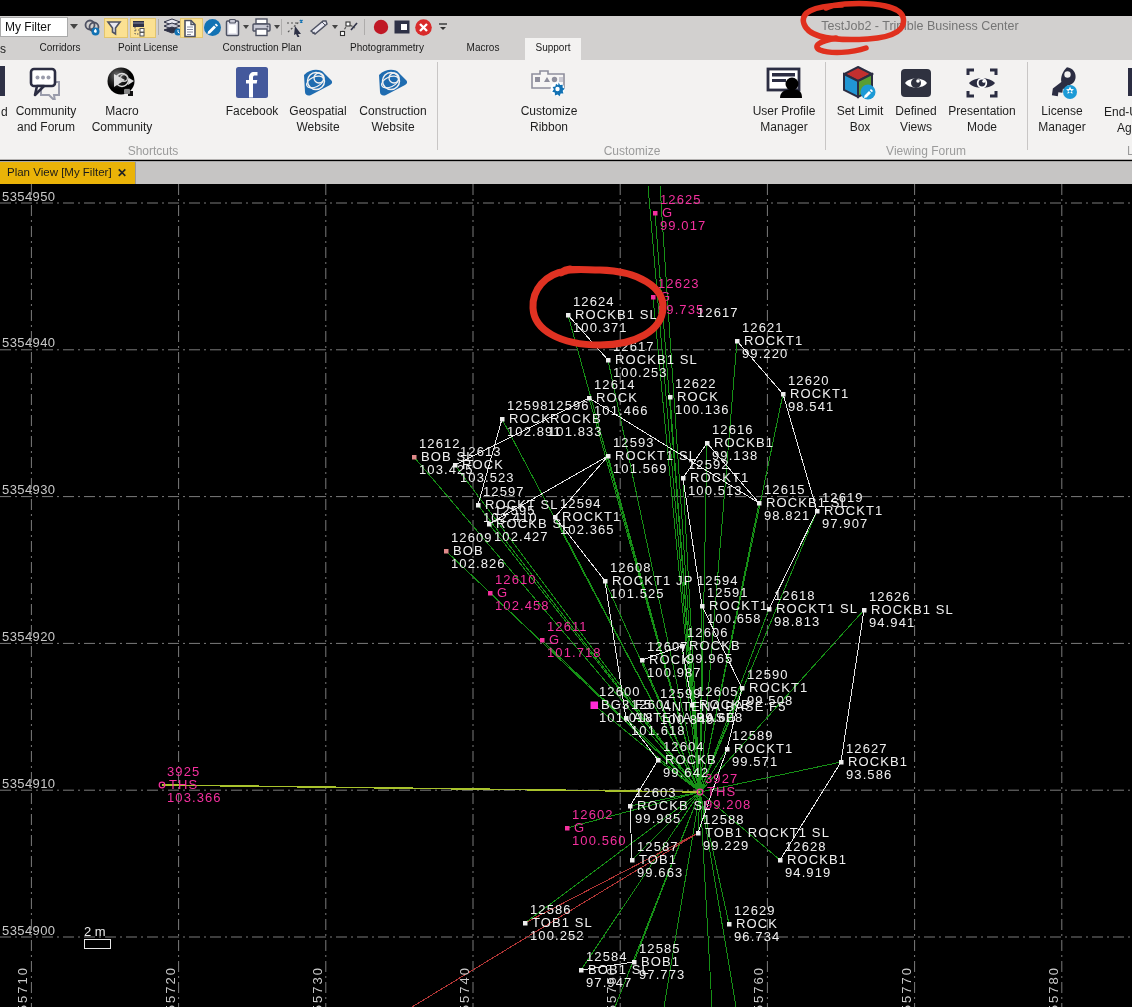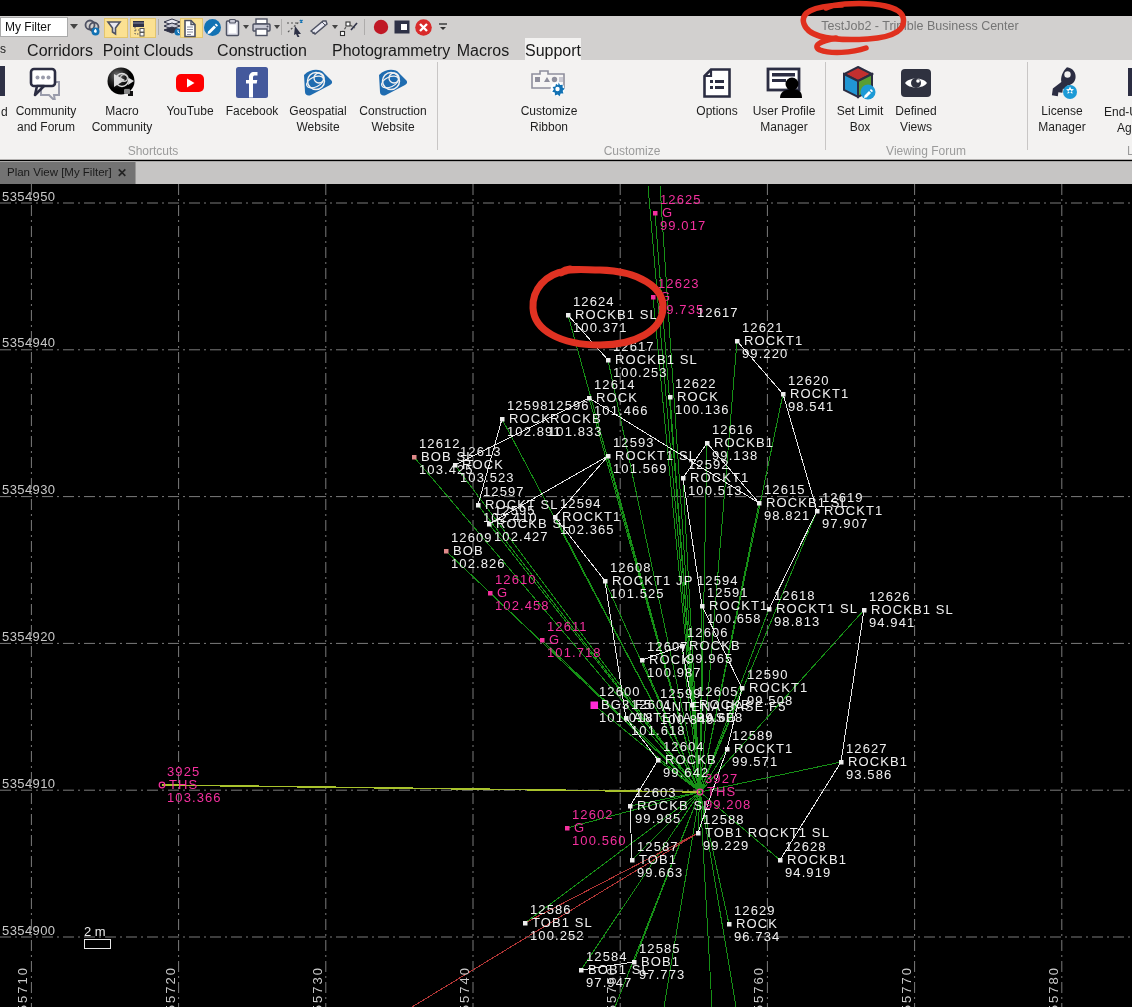--- a/index.html
+++ b/index.html
@@ -6,31 +6,31 @@
 body { font-family:"Liberation Sans", sans-serif; position:relative; }
 .black-top { position:absolute; left:0; top:0; width:1132px; height:16px; background:#000; }
 .titlebar { position:absolute; left:0; top:16px; width:1132px; height:22px; background:#d2d0cf; }
 .filterbox { position:absolute; left:0; top:1px; width:68px; height:20px; background:#fff; border:1px solid #aaa; font-size:12px; color:#111; padding:2px 0 0 4px; }
 .fb-arrow { position:absolute; left:70px; top:8px; width:0; height:0; border-left:4px solid transparent; border-right:4px solid transparent; border-top:5px solid #444; }
 .qi { position:absolute; top:2px; }
 .qsep { position:absolute; top:3px; width:1px; height:16px; background:#aeacab; }
 .qarr { position:absolute; top:9px; width:0; height:0; border-left:3.5px solid transparent; border-right:3.5px solid transparent; border-top:4px solid #444; }
 .title-text { position:absolute; left:760px; top:3px; width:320px; text-align:center; font-size:12.5px; color:#757575; }
 .tabrow { position:absolute; left:0; top:38px; width:1132px; height:22px; background:#d2d0cf; }
-.tab { position:absolute; top:0; width:110px; height:22px; text-align:center; font-size:16px; color:#1a1a1a; padding-top:4px; }
+.tab { position:absolute; top:0; width:110px; height:22px; text-align:center; font-size:10px; color:#1a1a1a; padding-top:4px; }
 .tab.active { background:#f3f2f1; width:56px; margin-left:27px; }
 .ribbon { position:absolute; left:0; top:60px; width:1132px; height:100px; background:#f3f2f1; border-bottom:1px solid #b4b2b1; }
 .rbtn { position:absolute; top:4px; width:100px; text-align:center; }
 .ricon { height:38px; display:flex; align-items:center; justify-content:center; }
 .rlab { font-size:12px; color:#1e1e1e; line-height:15.5px; margin-top:2px; }
 .glab { position:absolute; top:84px; width:140px; text-align:center; font-size:12px; color:#9b9b9b; }
 .gsep { position:absolute; top:2px; width:1px; height:88px; background:#c8c6c5; }
 .edgeicon { position:absolute; left:0; top:6px; width:5px; height:30px; background:#2e3146; }
 .docbar { position:absolute; left:0; top:161px; width:1132px; height:23px; background:#c6c5c4; border-top:1px solid #a9a8a7; }
-.doctab { position:absolute; left:0; top:0; width:136px; height:23px; background:#737373; border-right:1px solid #9a9998; font-size:11.5px; color:#1a1a1a; padding:4px 0 0 7px; }
+.doctab { position:absolute; left:0; top:0; width:136px; height:23px; background:#eab308; border-right:1px solid #9a9998; font-size:11.5px; color:#1a1a1a; padding:4px 0 0 7px; }
 .doctab .x { position:absolute; left:117px; top:4px; font-size:12px; font-weight:bold; color:#222; }
 .plan { position:absolute; left:0; top:184px; }
 .annot { position:absolute; left:0; top:0; width:1132px; height:1007px; pointer-events:none; }
 </style></head>
 <body>
 <div class="black-top"></div>
 <div class="titlebar">
 <div class="filterbox">My Filter</div>
 <div class="fb-arrow"></div>
 <div class="qi" style="left:83px;width:18px;height:18px;"><svg width="18" height="18" viewBox="0 0 18 18">
@@ -119,21 +119,21 @@
         <path d="M 6,6 13,13 M 13,6 6,13" stroke="#fff" stroke-width="2.4"></path>
       </svg></div>
 <div class="qi" style="left:437px;width:12px;height:18px"><svg width="12" height="18" viewBox="0 0 12 18">
         <path d="M 2,6 H 10" stroke="#333" stroke-width="1.4"></path>
         <path d="M 3,9 6,12 9,9 z" fill="#333"></path>
       </svg></div>
 <div class="title-text">TestJob2 - Trimble Business Center</div>
 </div>
 <div class="tabrow">
 <div class="tab" style="left:5px">Corridors</div>
-<div class="tab" style="left:93px">Point Clouds</div>
+<div class="tab" style="left:93px">Point License</div>
 <div class="tab" style="left:207px">Construction Plan</div>
 <div class="tab" style="left:332px">Photogrammetry</div>
 <div class="tab" style="left:428px">Macros</div>
 <div class="tab active" style="left:498px">Support</div>
 <div style="position:absolute;left:0;top:4px;font-size:12px;color:#1a1a1a">s</div>
 </div>
 <div class="ribbon">
 <div class="edgeicon"></div>
 <div style="position:absolute;left:1px;top:45px;font-size:12px;color:#1e1e1e">d</div>
 <div class="rbtn" style="left:-4px">
@@ -163,29 +163,20 @@
 <path d="M 9,8 20,14 9,21 z" fill="#eee" opacity="0.9"></path>
 <circle cx="17" cy="14" r="6.5" fill="none" stroke="#ddd" stroke-width="1.4"></circle>
 <circle cx="19" cy="12" r="3.4" fill="none" stroke="#ccc" stroke-width="1.2"></circle>
 <path d="M 24,12 29,15 23,19 z" fill="#ddd"></path>
 <path d="M 20,22 h 5 v 3 h 3 v 5 h -5 v -3 h -3 z" fill="#111"></path>
 <rect x="19" y="23" width="6" height="5" rx="1" fill="#888"></rect>
 </svg>
       </div>
       <div class="rlab">Macro<br>Community</div>
     </div>
-<div class="rbtn" style="left:140px">
-      <div class="ricon">
-        <svg width="34" height="24" viewBox="0 0 34 24">
-<rect x="3" y="3" width="28" height="18" rx="5" fill="#fe0000"></rect>
-<path d="M 14,7.5 21.5,12 14,16.5 z" fill="#fff"></path>
-</svg>
-      </div>
-      <div class="rlab">YouTube<br></div>
-    </div>
 <div class="rbtn" style="left:202px">
       <div class="ricon">
         <svg width="34" height="34" viewBox="0 0 34 34">
 <rect x="1" y="1" width="32" height="31" rx="2.5" fill="#44599c"></rect>
 <path d="M 22.5,9.5 h -3 c -0.8,0 -1.5,0.9 -1.5,1.8 v 2.7 h 4.3 l -0.6,3.6 h -3.7 v 14 h -4 v -14 h -3 v -3.6 h 3 v -2.9 c 0,-3 2,-5.1 5,-5.1 h 3.5 z" fill="#fff"></path>
 </svg>
       </div>
       <div class="rlab">Facebook<br></div>
     </div>
 <div class="rbtn" style="left:268px">
@@ -220,33 +211,20 @@
 <rect x="29" y="9" width="4" height="5" fill="#c9c9d2"></rect>
 <g transform="translate(27.5,21)">
             <circle r="7" fill="#fff"></circle>
             <path d="M 0,-6.6 1.8,-4.4 4.4,-5.2 4.7,-2.4 7,-1.4 5.4,0.8 6.6,3.4 3.9,4 3.4,6.8 1,5.4 -1.4,6.8 -2,4 -4.7,3.5 -3.5,0.9 -5.2,-1.2 -2.6,-2.2 -2.4,-5 0,-3.8 z" fill="#1272b4" transform="rotate(10)"></path>
             <circle r="2.2" fill="#fff"></circle>
           </g>
 </svg>
       </div>
       <div class="rlab">Customize<br>Ribbon</div>
     </div>
-<div class="rbtn" style="left:667px">
-      <div class="ricon">
-        <svg width="28" height="30" viewBox="0 0 28 30">
-<path d="M 8,1.5 H 26.5 V 28.5 H 1.5 V 8 z" fill="#fff" stroke="#2b2d42" stroke-width="2.6"></path>
-<path d="M 8,1.5 V 8 H 1.5" fill="none" stroke="#2b2d42" stroke-width="2.2"></path>
-<rect x="7" y="12" width="3" height="3" fill="#2b2d42"></rect>
-          <rect x="12" y="12" width="9" height="3" fill="#2b2d42"></rect>
-<rect x="7" y="18" width="3" height="3" fill="#2b2d42"></rect>
-          <rect x="12" y="18" width="9" height="3" fill="#2b2d42"></rect>
-</svg>
-      </div>
-      <div class="rlab">Options<br></div>
-    </div>
 <div class="rbtn" style="left:734px">
       <div class="ricon">
         <svg width="36" height="32" viewBox="0 0 36 32">
 <rect x="2" y="2" width="31" height="21" fill="#fff" stroke="#2b2d42" stroke-width="2.8"></rect>
 <rect x="6" y="6" width="23" height="3.5" fill="#2b2d42"></rect>
 <rect x="6" y="12" width="14" height="3" fill="#2b2d42"></rect>
 <circle cx="26" cy="17" r="6.5" fill="#000"></circle>
 <path d="M 14,31 C 14,25 18,22.5 26,22.5 C 34,22.5 36,25 36,31 z" fill="#000"></path>
 </svg>
       </div>
@@ -267,20 +245,37 @@
       <div class="ricon">
         <svg width="34" height="34" viewBox="0 0 34 34">
 <path d="M 15,1 29,8 15,15 1,8 z" fill="#c32f2f" stroke="#2b2d42" stroke-width="2"></path>
 <path d="M 1,8 15,15 15,31 1,24 z" fill="#2196d3" stroke="#2b2d42" stroke-width="2"></path>
 <path d="M 29,8 15,15 15,31 29,24 z" fill="#5a9e32" stroke="#2b2d42" stroke-width="2"></path>
 <circle cx="25" cy="26" r="7.5" fill="#1c9ad6"></circle>
 <path d="M 21.5,29.5 26,25 28,27 23.5,31.5 21,32 z M 26.8,24.2 28,23 30,25 28.8,26.2 z" fill="#fff"></path>
 </svg>
       </div>
       <div class="rlab">Set Limit<br>Box</div>
+    </div>
+<div class="rbtn" style="left:932px">
+      <div class="ricon">
+        <svg width="32" height="30" viewBox="0 0 32 30">
+<g stroke="#2b2d42" stroke-width="3" fill="none">
+<path d="M 2,7 V 2 H 8"></path>
+            <path d="M 24,2 H 30 V 7"></path>
+            <path d="M 30,23 V 28 H 24"></path>
+            <path d="M 8,28 H 2 V 23"></path>
+</g>
+<path d="M 3,15 C 8,8.5 24,8.5 29,15 C 24,21.5 8,21.5 3,15 z" fill="#2b2d42"></path>
+<circle cx="16" cy="15" r="5.2" fill="#fff"></circle>
+<circle cx="16" cy="15" r="3.4" fill="#2b2d42"></circle>
+<circle cx="17.8" cy="13.2" r="1.5" fill="#fff"></circle>
+</svg>
+      </div>
+      <div class="rlab">Presentation<br>Mode</div>
     </div>
 <div class="rbtn" style="left:1012px">
       <div class="ricon">
         <svg width="34" height="36" viewBox="0 0 34 36">
 <path d="M 20,2 C 26,2 30,6 30,11.5 C 30,16 27,19 23,20 L 23,24 H 19 V 28 H 15 V 32 H 9 V 25 L 16.5,17.5 C 15,13 16,7 20,2 z" fill="#2b2d42" transform="rotate(8 20 16)"></path>
 <circle cx="22.5" cy="9.5" r="3.2" fill="#f3f2f1"></circle>
 <circle cx="25" cy="27" r="7" fill="#1c9ad6"></circle>
 <path d="M 25,21.5 26.2,24 29,24.2 27,26 27.6,28.8 25,27.4 22.4,28.8 23,26 21,24.2 23.8,24 z" fill="#fff"></path>
 <circle cx="25" cy="26.3" r="1.4" fill="#1c9ad6"></circle>
 </svg>

